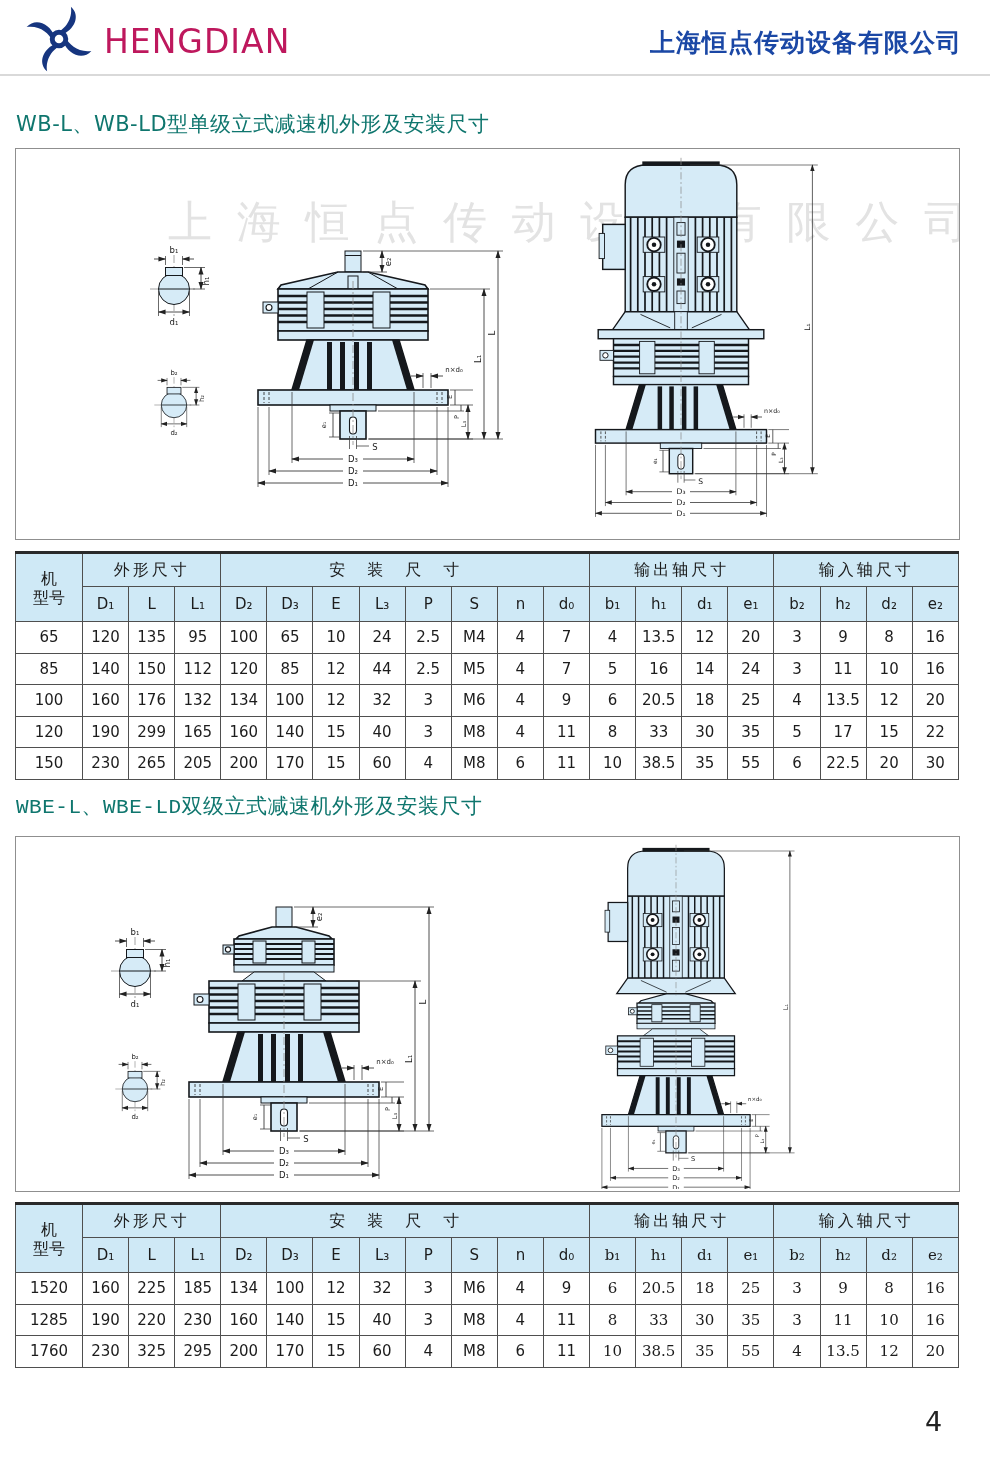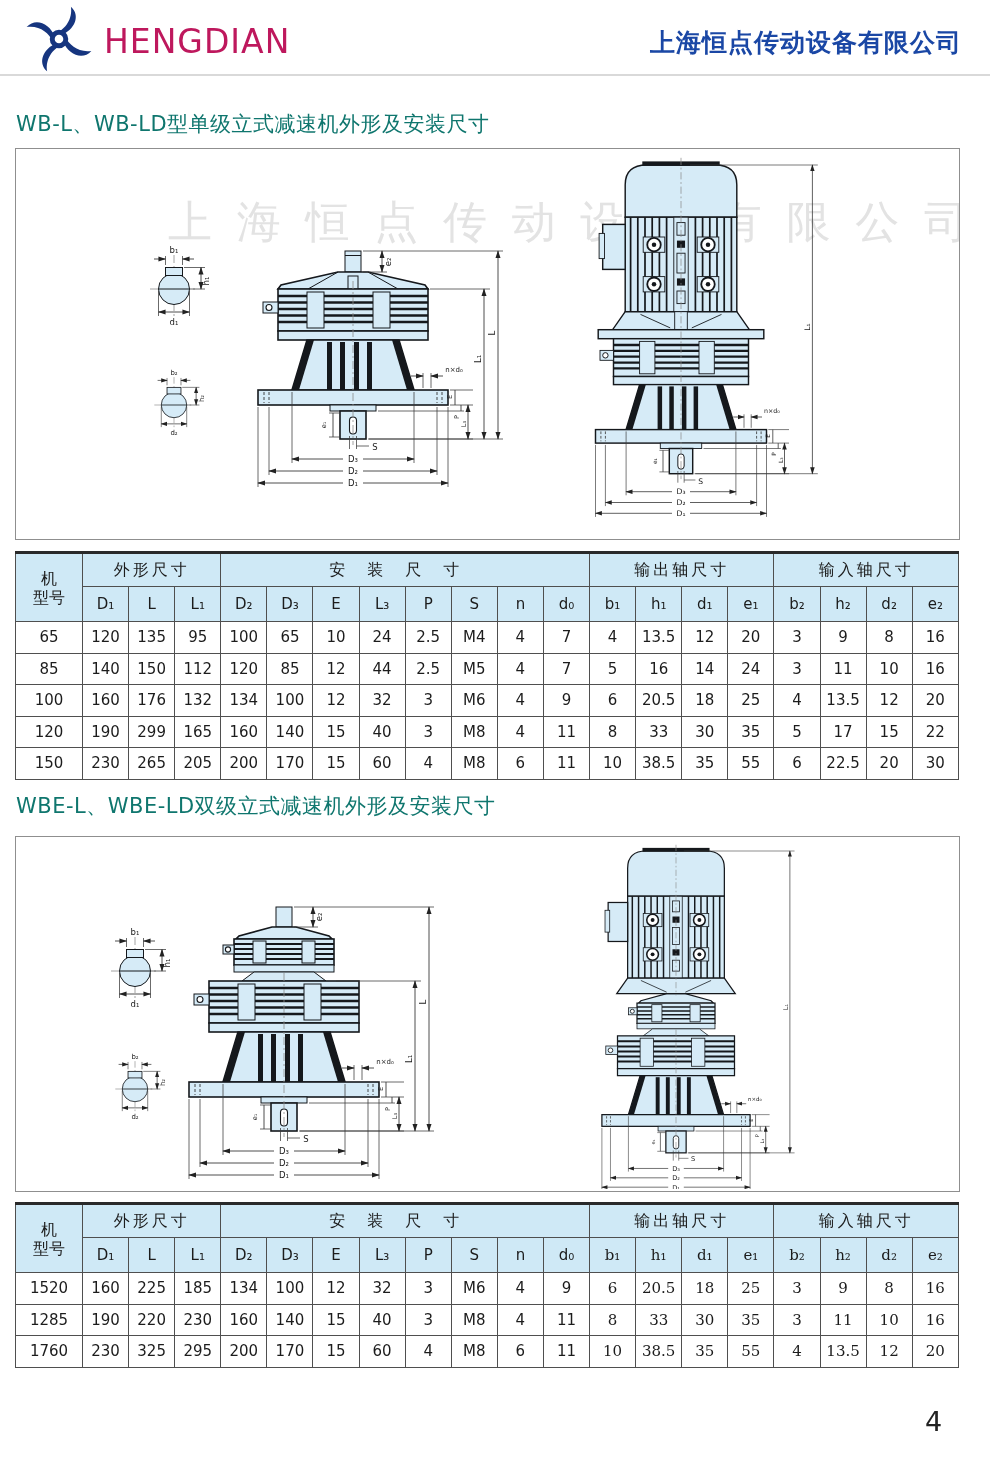--- a/index.html
+++ b/index.html
@@ -434,21 +434,21 @@
         <td>35</td>
         <td>55</td>
         <td>6</td>
         <td>22.5</td>
         <td>20</td>
         <td>30</td>
       </tr>
     </tbody>
 </table>
 
-<div class="sec-title" style="top:792px;">WBE-L、WBE-LD双级立式减速机外形及安装尺寸</div>
+<div class="sec-title" style="top:792px;font-family:Liberation Mono, monospace;">WBE-L、WBE-LD双级立式减速机外形及安装尺寸</div>
 
 <div class="dbox" style="top:836px;height:354px;">
 <svg width="943" height="352" viewBox="0 0 943 352">
 
   <g transform="translate(119,134)">
     <use href="#shaftview"></use>
     <text class="dl" x="0" y="-36">b₁</text>
     <text class="dl" transform="rotate(-90 35 -8)" x="35" y="-8">h₁</text>
     <text class="dl" x="0" y="36">d₁</text>
   </g>

